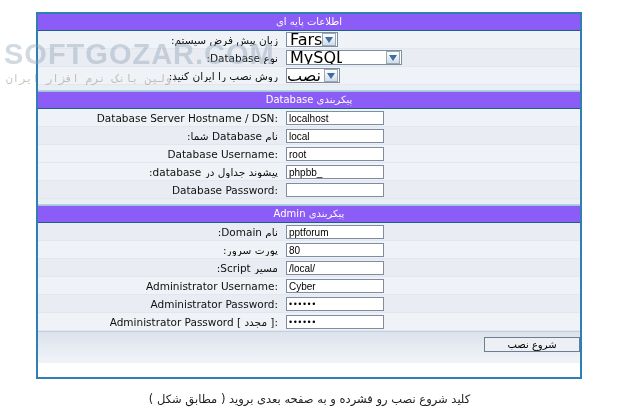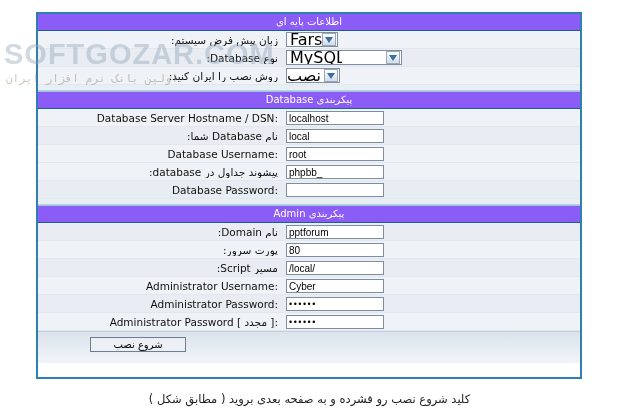--- a/index.html
+++ b/index.html
@@ -173,21 +173,21 @@
   .sel.w-lang .sel-val  { direction: ltr; }
   .sel.w-meth .sel-val  { direction: rtl; text-align: right; }
 
   
   .submit-bar {
     background: linear-gradient(#DCE3EC, #EDF1F6);
     border-top: 1px solid #C3D0DC;
     height: 26px;
     display: flex;
     align-items: center;
-    justify-content: flex-start;
+    justify-content: flex-end;
     padding-left: 52px;
     box-sizing: border-box;
   }
   .btn-install {
     min-width: 96px;
     height: 15px;
     line-height: 13px;
     border: 1px solid #6E7E90;
     background: #ECEFF3;
     font-size: 10px;

